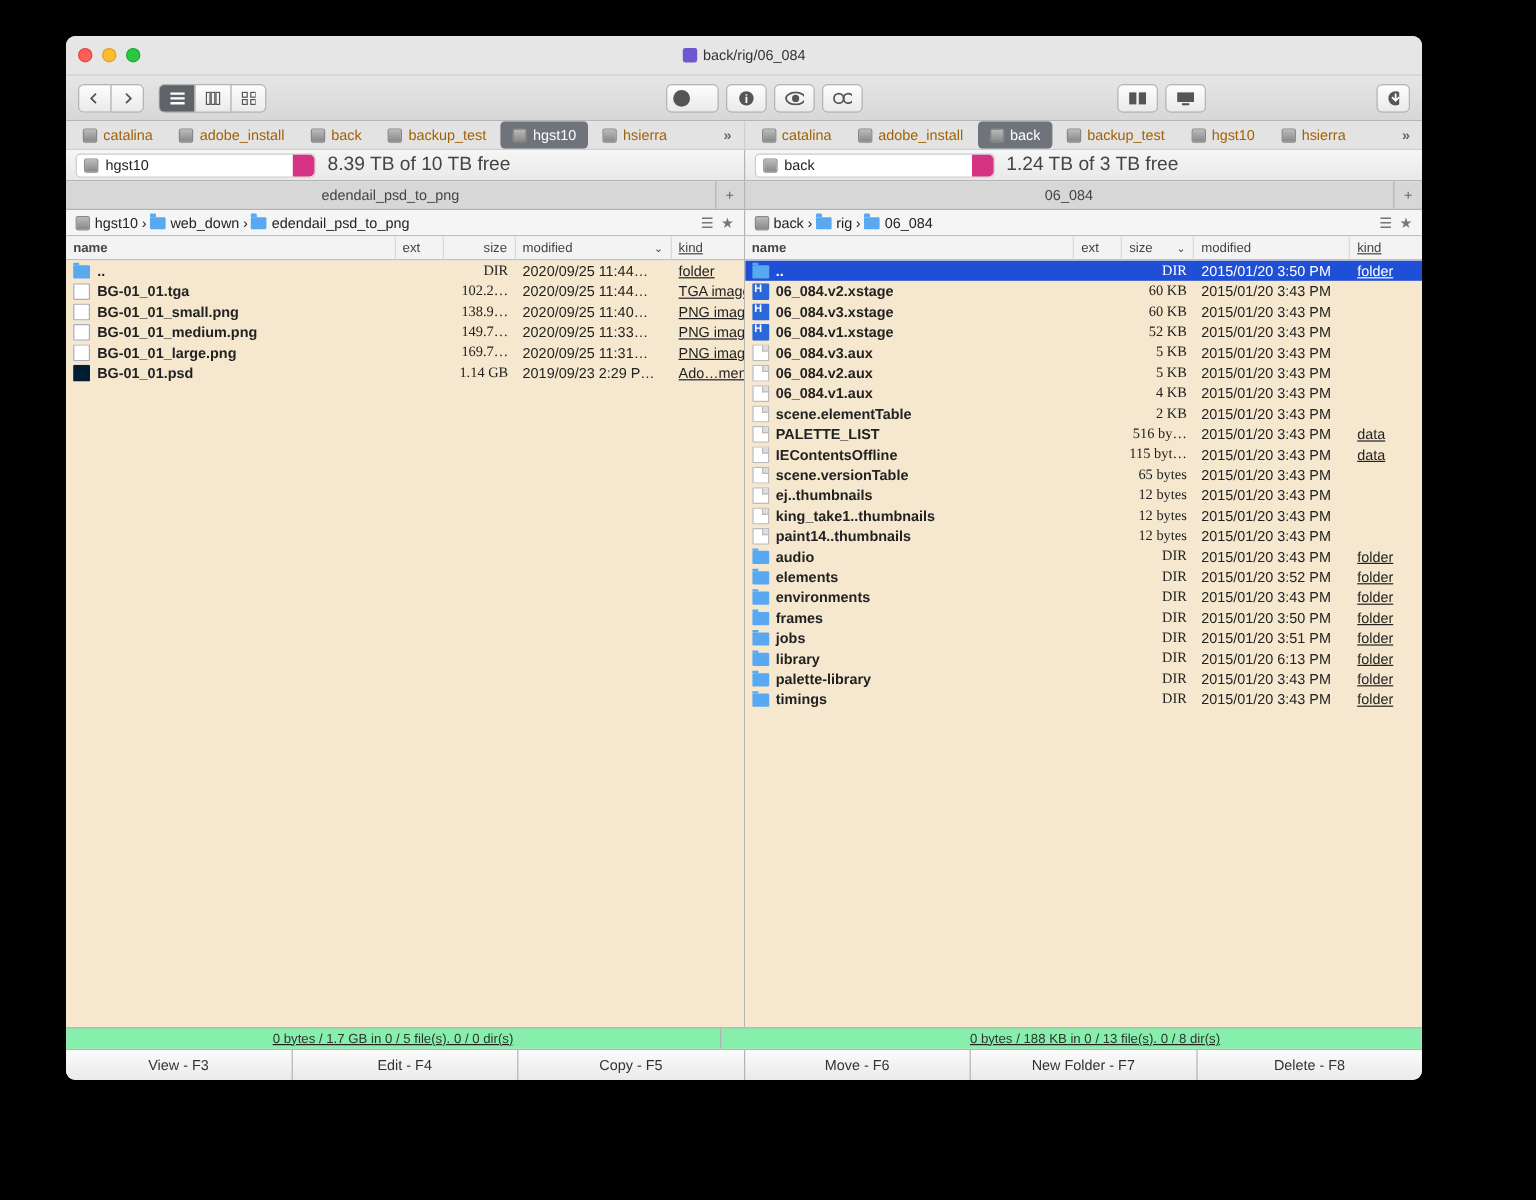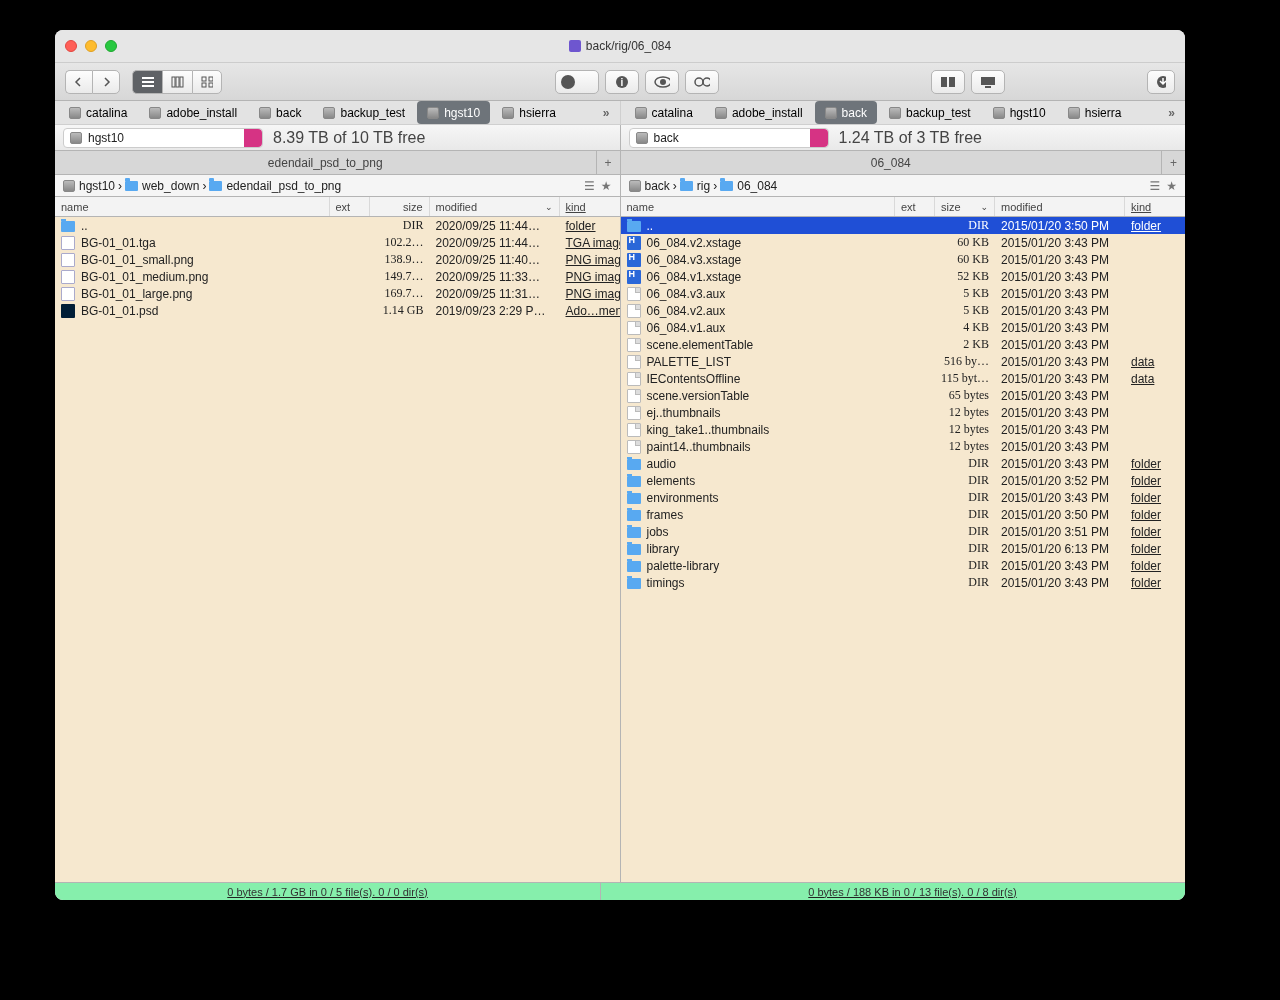--- a/index.html
+++ b/index.html
@@ -95,21 +95,21 @@
   .tabs-row {
     height: 24px;
     background: #e3e3e3;
     border-bottom: 1px solid #cfcfcf;
     display:flex;
   }
   .tabs-half { flex: 1; display:flex; align-items:stretch; gap:2px; padding:0 4px; position:relative; overflow:hidden;}
   .tabs-half + .tabs-half { border-left: 1px solid #cfcfcf; }
   .tab {
     display:flex; align-items:center; gap:5px;
-    padding: 0 10px; color:#000000; border-radius:4px; white-space:nowrap; font-size:12px;
+    padding: 0 10px; color:#a16207; border-radius:4px; white-space:nowrap; font-size:12px;
   }
   .tab.active { background: var(--tab-active-bg); color: var(--tab-active-text); }
   .disk-icon {
     width:12px; height:12px; background:linear-gradient(#bbb,#888); border-radius:2px; border:1px solid #888;
   }
   .more { margin-left:auto; font-weight:bold; color:#666; padding:0 6px; display:flex; align-items:center;}
 
   .drive-row {
     height: 26px;
     background: linear-gradient(#f6f6f6,#e9e9e9);
@@ -163,21 +163,21 @@
   .panes { flex:1; display:flex; min-height:0; }
   .pane { flex:1; display:flex; flex-direction:column; min-width:0;}
   .pane + .pane { border-left: 1px solid var(--border); }
   .cols {
     height: 20px;
     background: #f3f3f3;
     border-bottom: 1px solid var(--border);
     display:flex; font-size:11px; color:#444;
   }
   .cols > div { border-right: 1px solid #d9d9d9; display:flex; align-items:center; padding:0 6px; position:relative;}
-  .c-name { flex:1; }
+  .c-name { flex:1;font-weight:bold; }
   .c-ext  { width:40px; }
   .c-size { width:60px; justify-content:flex-end; }
   .c-mod  { width:130px; }
   .c-kind { width:60px; border-right:none !important;text-decoration:underline;}
   .sort-ind { margin-left:auto; font-size:9px; }
 
   .list {
     flex:1; background: var(--panel-bg); overflow:auto; font-size:12px;
   }
   .row {
@@ -784,14 +784,22 @@
 
   <div class="status">
     <div class="status-half">
         <span>0 bytes / 1.7 GB in 0 / 5 file(s). 0 / 0 dir(s)</span>
       </div>
     <div class="status-half">
         <span>0 bytes / 188 KB in 0 / 13 file(s). 0 / 8 dir(s)</span>
       </div>
   </div>
 
+  <div class="fkeys" id="fkeys">
+      <div>View - F3</div>
+      <div>Edit - F4</div>
+      <div>Copy - F5</div>
+      <div>Move - F6</div>
+      <div>New Folder - F7</div>
+      <div>Delete - F8</div>
+    </div>
 
 </div>
 
 </body></html>

